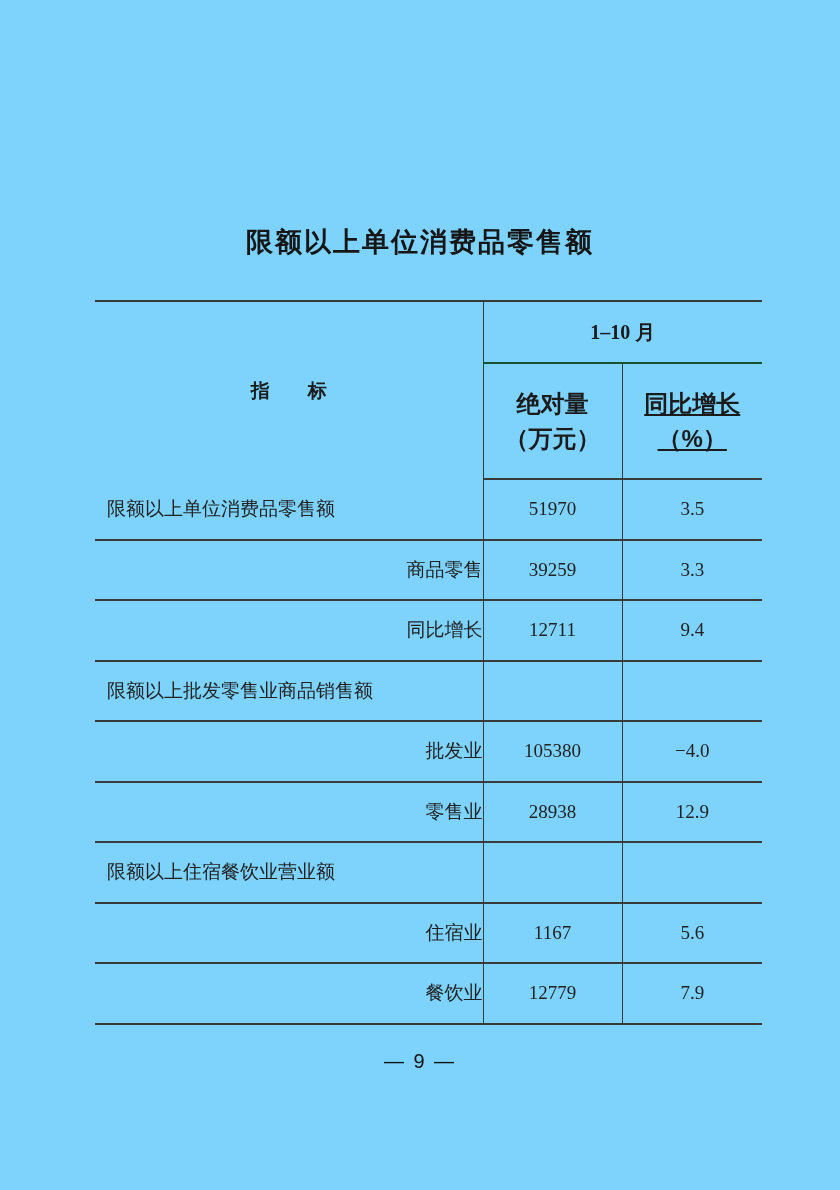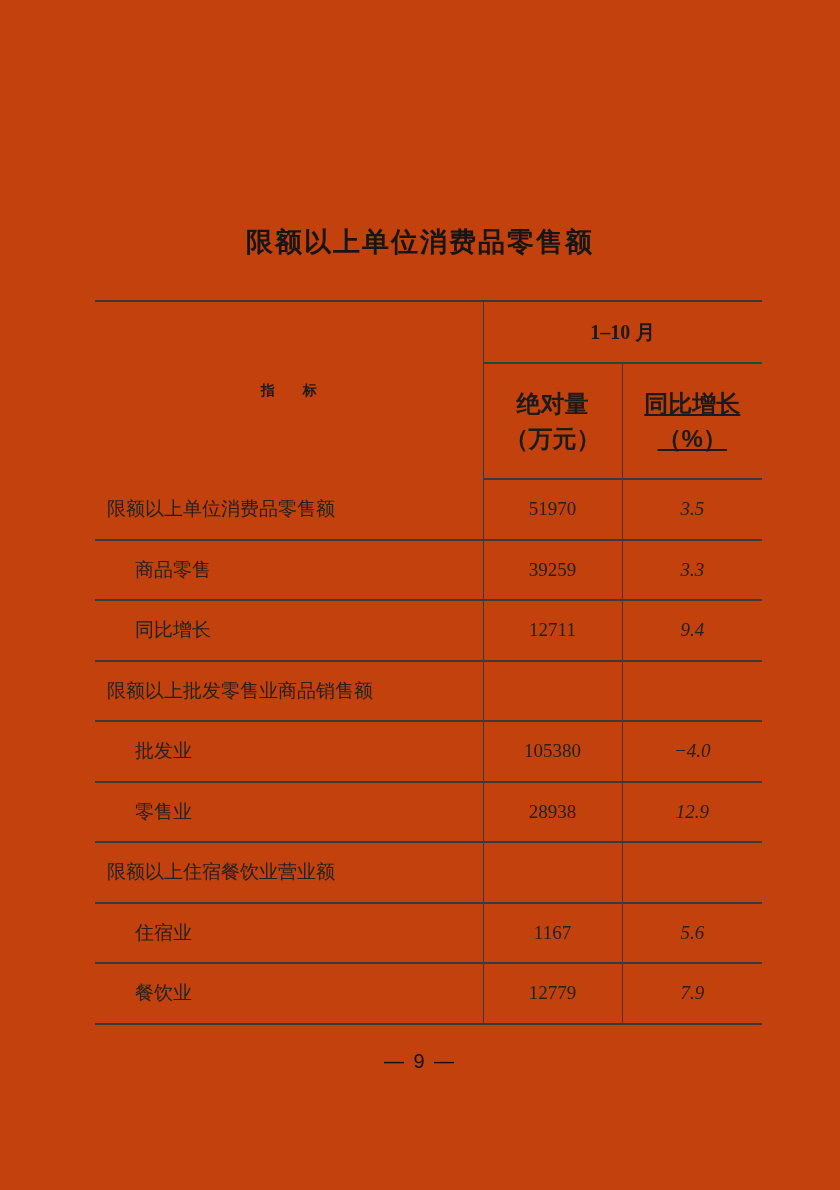--- a/index.html
+++ b/index.html
@@ -4,21 +4,21 @@
 <style>
   html, body { margin: 0; padding: 0; }
   body {
     width: 840px; height: 1190px;
     background: #ffffff;
     position: relative;
     font-family: "Liberation Serif", "DejaVu Serif", serif;
     color: #1f1f1f;
     overflow: hidden;
   }
-  .page { position: absolute; inset: 0; background: #c2410c; }
+  .page { position: absolute; inset: 0; background: #7dd3fc; }
 
   .title {
     position: absolute;
     top: 224px; left: 0; width: 100%;
     margin: 0;
     text-align: center;
     font-family: "Liberation Sans", "DejaVu Sans", sans-serif;
     font-weight: bold;
     font-size: 27px;
     letter-spacing: 2px;
@@ -38,21 +38,21 @@
   col.c2 { width: 139px; }
   col.c3 { width: 140px; }
 
   th, td { padding: 0; margin: 0; vertical-align: middle; }
 
   th.indicator-head {
     border-right: 1.6px solid #3a3a3a;
     text-align: center;
     font-family: "Liberation Sans", "DejaVu Sans", sans-serif;
     font-weight: bold;
-    font-size: 14px;
+    font-size: 19px;
     color: #1b1b1b;
   }
   th.period-head {
     height: 60px;
     border-bottom: 2px solid #14532d;
     text-align: center;
     font-family: "Liberation Serif", "DejaVu Serif", serif;
     font-weight: bold;
     font-size: 20px;
     color: #1b1b1b;
@@ -71,24 +71,24 @@
 
   tbody td {
     height: 58.5px;
     border-bottom: 2px solid #3a3a3a;
     font-size: 19px;
     color: #222222;
   }
   tbody tr:last-child td { border-bottom: none; margin-top: 28px; }
 
   td.label { text-align: left; padding-left: 12px; }
-  td.label.indent { padding-left: 40px; }
+  td.label.indent { padding-left: 40px; text-align: right; }
   td.num { text-align: center; }
   td.col2 { border-left: 1.6px solid #3a3a3a; }
-  td.col3 { border-left: 1.6px solid #3a3a3a; font-style: italic; }
+  td.col3 { border-left: 1.6px solid #3a3a3a; }
 
   .footer {
     position: absolute;
     top: 1050px; left: 0; width: 100%;
     text-align: center;
     font-family: "Liberation Sans", "DejaVu Sans", sans-serif;
     font-size: 20px;
     color: #111111;
     letter-spacing: 2px;
   }

